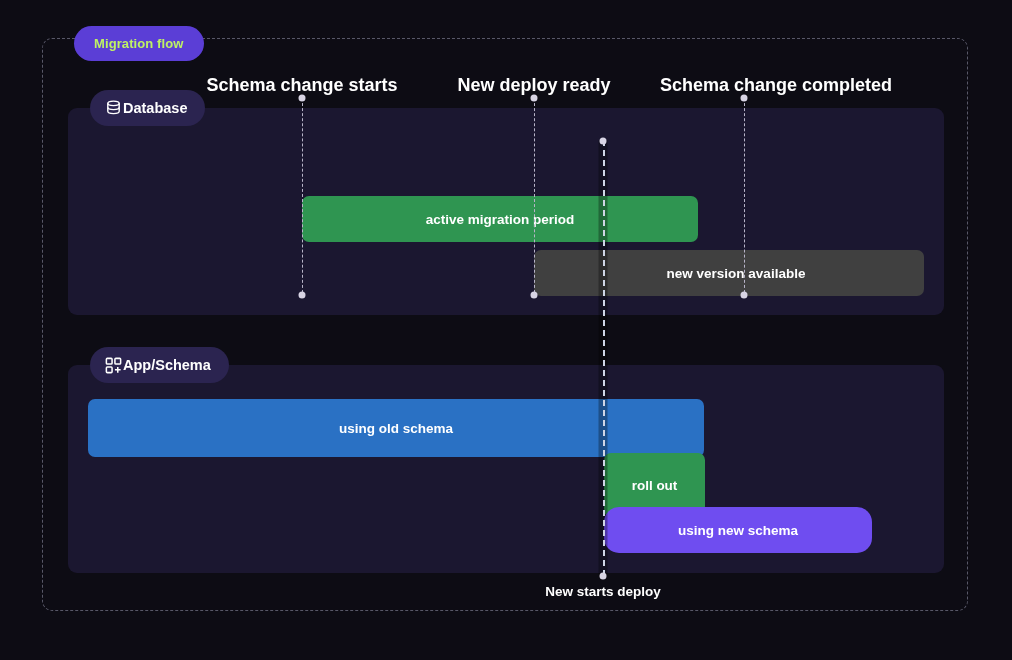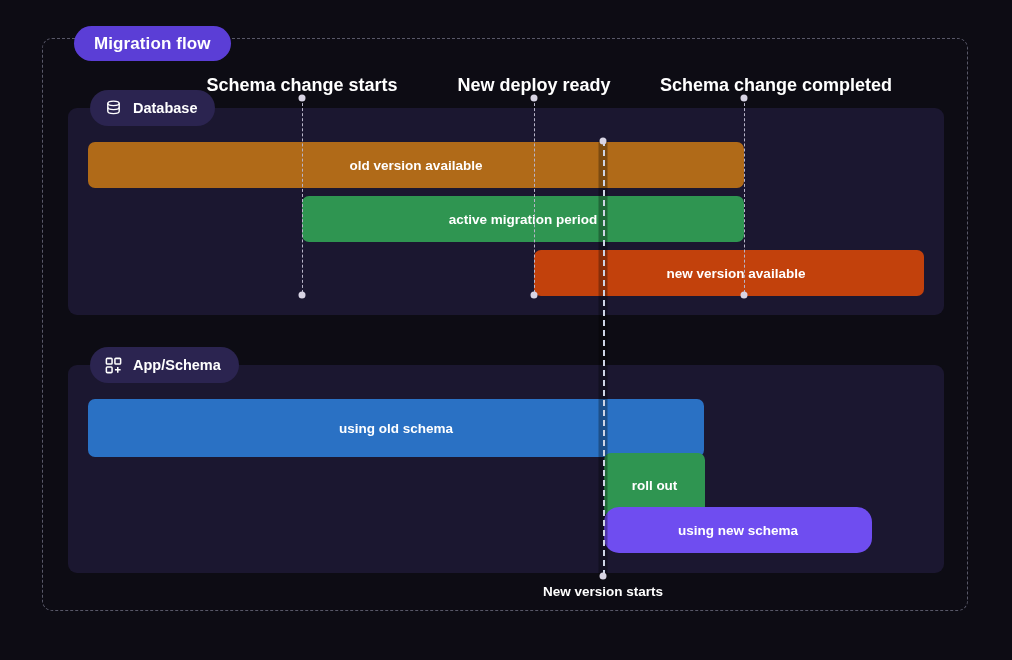--- a/index.html
+++ b/index.html
@@ -34,22 +34,22 @@
   .flow-badge {
     position: absolute;
     left: 74px;
     top: 26px;
     height: 35px;
     padding: 0 20px;
     display: flex;
     align-items: center;
     background: #5b3ed6;
     border-radius: 18px;
-    color: #ffffff;
-    font-size: 17px;
+    color: #bef264;
+    font-size: 13px;
     font-weight: bold;
     letter-spacing: 0.1px;
     z-index: 20;
   }
 
   
   .lane {
     position: absolute;
     left: 68px;
     width: 876px;
@@ -59,21 +59,20 @@
   .lane-db   { top: 108px; height: 207px; }
   .lane-app  { top: 365px; height: 208px; }
 
   
   .lane-pill {
     position: absolute;
     height: 36px;
     padding: 0 18px 0 14px;
     display: flex;
     align-items: center;
-    gap: 10px;
     background: #2b2450;
     border-radius: 18px;
     color: #ffffff;
     font-size: 14.5px;
     font-weight: bold;
     z-index: 20;
   }
   .pill-db  { left: 90px; top: 90px; }
   .pill-app { left: 90px; top: 347px; }
 
@@ -192,29 +191,26 @@
   <div class="dot" style="left:534px; top:98px;"></div>
   <div class="dot" style="left:744px; top:98px;"></div>
   <div class="dot" style="left:302px; top:295px;"></div>
   <div class="dot" style="left:534px; top:295px;"></div>
   <div class="dot" style="left:744px; top:295px;"></div>
 
   <div class="vline-glow" style="left:603px; top:140px; height:436px;"></div>
   <div class="vline deploy" style="left:603px; top:140px; height:436px;"></div>
   <div class="dot" style="left:603px; top:141px;"></div>
   <div class="dot" style="left:603px; top:576px;"></div>
-  <div class="bottom-label" style="left:603px; top:584px;">New version starts</div>
-
-  <div class="bar" style="left:88px;  width:656px; top:142px; height:46px; background:#b06a18;">
-      <span>old version available</span>
-    </div>
-  <div class="bar" style="left:302px; width:442px; top:196px; height:46px; background:#2f9551;">
+  <div class="bottom-label" style="left:603px; top:584px;">New starts deploy</div>
+
+  <div class="bar" style="left:302px; width:396px; top:196px; height:46px; background:#2f9551;">
       <span>active migration period</span>
     </div>
-  <div class="bar" style="left:534px; width:390px; top:250px; height:46px; background:#c2410c;padding-left:14px;">
+  <div class="bar" style="left:534px; width:390px; top:250px; height:46px; background:#404040;padding-left:14px;">
       <span>new version available</span>
     </div>
 
   <div class="bar" style="left:88px;  width:616px; top:399px; height:58px; background:#2a71c4;">
       <span>using old schema</span>
     </div>
   <div class="bar" style="left:604px; width:101px; top:453px; height:64px; background:#2f9551;">
       <span>roll out</span>
     </div>
   <div class="bar" style="left:604px; width:268px; top:507px; height:46px; background:#6f4df0;border-radius:15px;">

